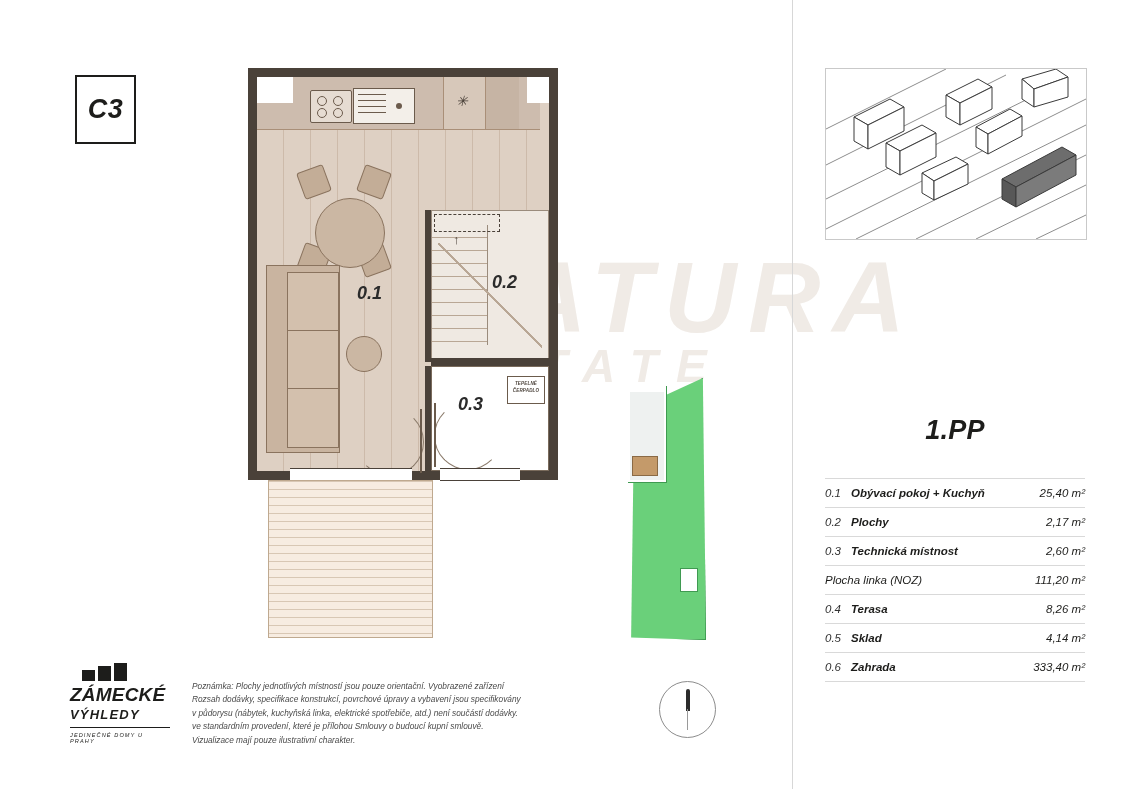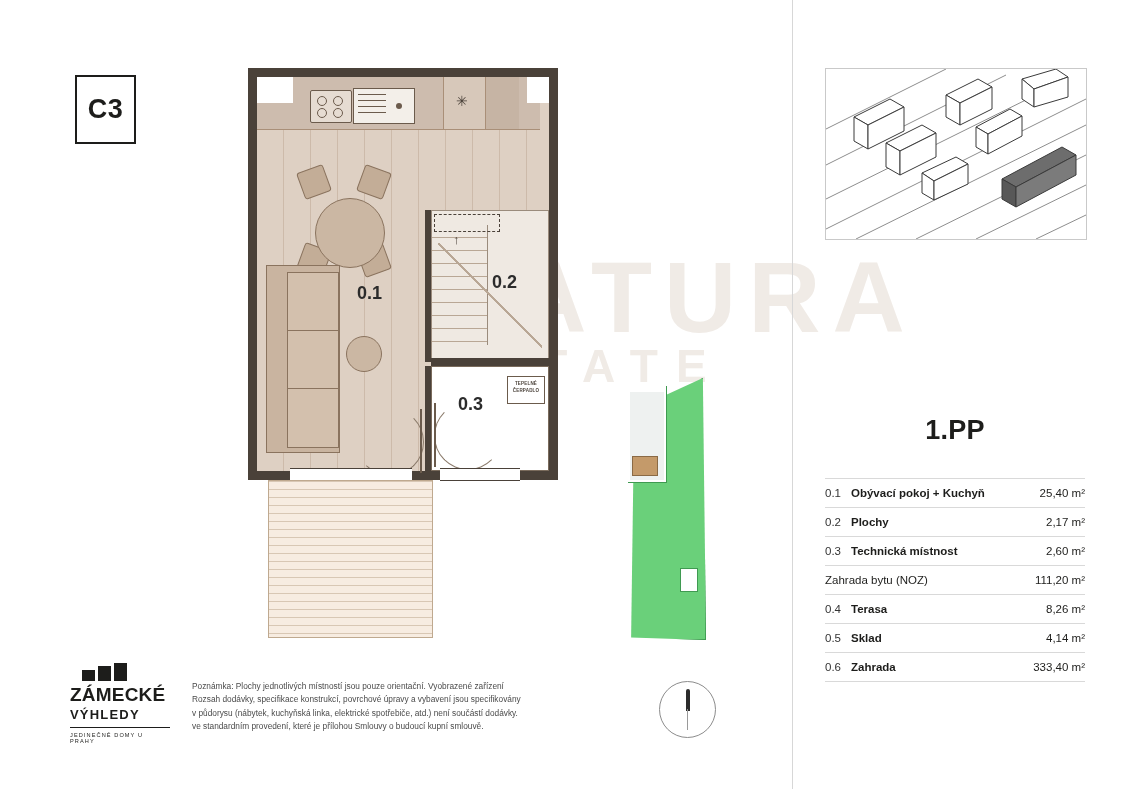--- a/index.html
+++ b/index.html
@@ -4,21 +4,21 @@
 <style>
   html, body { margin:0; padding:0; }
   body {
     width:1122px; height:789px;
     background:#ffffff;
     font-family:"Liberation Sans", sans-serif;
     color:#2b2b2b;
     position:relative;
     overflow:hidden;
   }
-  .root { position:absolute; inset:0; }
+  .root { position:absolute; inset:0;font-style:italic; }
 
   
   .unit-badge {
     position:absolute; left:75px; top:75px;
     width:57px; height:65px;
     border:2px solid #1d1d1b;
     display:flex; align-items:center; justify-content:center;
     font-size:27px; font-weight:700; letter-spacing:.5px;
     color:#1d1d1b;
   }
@@ -356,20 +356,21 @@
     <div class="l1">ZÁMECKÉ</div>
     <div class="l2">VÝHLEDY</div>
     <div class="l3">JEDINEČNÉ DOMY U PRAHY</div>
   </div>
 
   <div class="note">
     <div>Poznámka: Plochy jednotlivých místností jsou pouze orientační. Vyobrazené zařízení</div>
     <div>Rozsah dodávky, specifikace konstrukcí, povrchové úpravy a vybavení jsou specifikovány</div>
     <div>v půdorysu (nábytek, kuchyňská linka, elektrické spotřebiče, atd.) není součástí dodávky.</div>
     <div>ve standardním provedení, které je přílohou Smlouvy o budoucí kupní smlouvě.</div>
+    <div>Vizualizace mají pouze ilustrativní charakter.</div>
   </div>
 
   <div class="divider"></div>
 
   <div class="site-map">
     <svg width="260" height="170" viewBox="0 0 260 170">
       <g fill="none" stroke="#8d8d8d" stroke-width="1">
         <path d="M0 60 L120 0"></path>
           <path d="M0 96 L180 6"></path>
           <path d="M0 130 L230 16"></path>
@@ -420,21 +421,21 @@
       <div class="name">Plochy</div>
       <div class="area">2,17 m²</div>
     </div>
     <div class="row">
       <div class="num">0.3</div>
       <div class="name">Technická místnost</div>
       <div class="area">2,60 m²</div>
     </div>
 
     <div class="row plain">
-      <div class="name">Zahrada bytu (NOZ)</div>
+      <div class="name">Plocha linka (NOZ)</div>
       <div class="area">111,20 m²</div>
     </div>
 
     <div class="row">
       <div class="num">0.4</div>
       <div class="name">Terasa</div>
       <div class="area">8,26 m²</div>
     </div>
     <div class="row">
       <div class="num">0.5</div>

